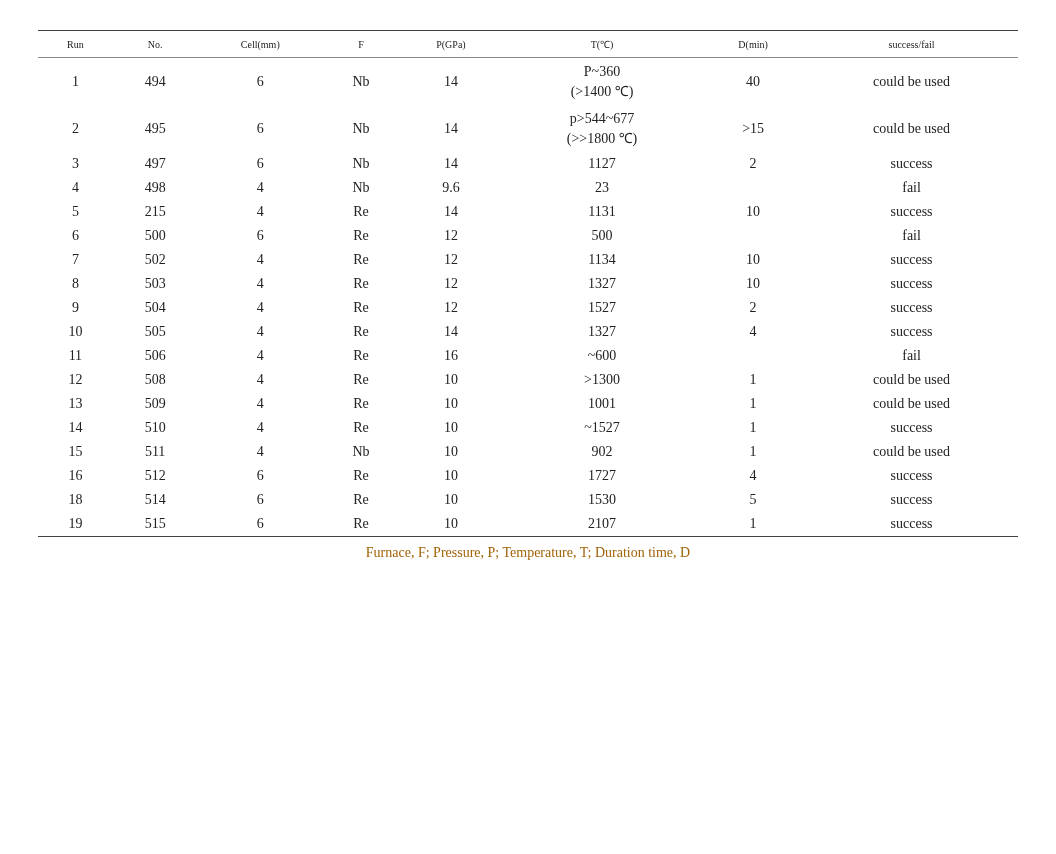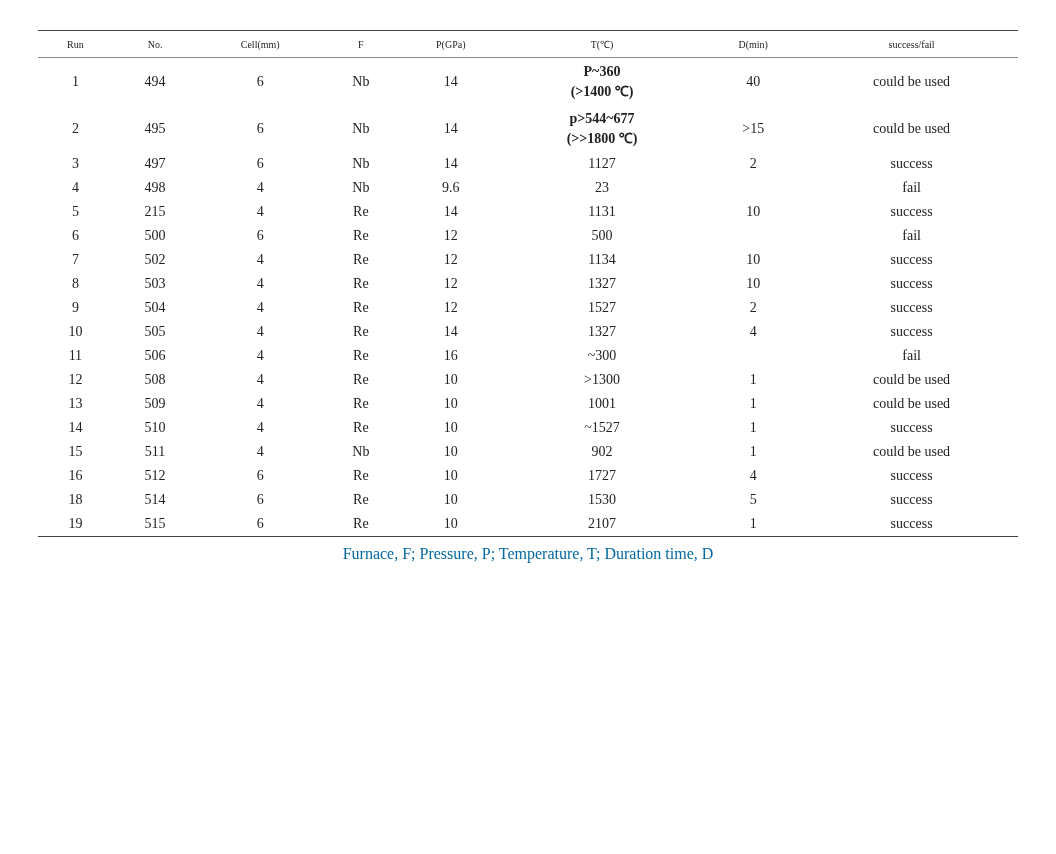--- a/index.html
+++ b/index.html
@@ -36,26 +36,25 @@
       text-align: center;
       font-size: 14px;
     }
     tbody tr:last-child td {
       border-bottom: 1.5px solid #444;
       margin-top: 14px;
     }
     .footer-note {
       text-align: center;
       margin-top: 8px;
-      font-size: 16px;
-      color: #0369a1;
+      font-size: 14px;
+      color: #a16207;
     }
     .multiline {
       line-height: 1.4;
-      font-weight: bold;
     }
   </style>
 </head>
 <body>
 
 <div class="table-container">
   <table>
     <thead>
       <tr>
         <th>Run</th>
@@ -168,21 +167,21 @@
           <td>1327</td>
           <td>4</td>
           <td>success</td>
         </tr>
         <tr>
           <td>11</td>
           <td>506</td>
           <td>4</td>
           <td>Re</td>
           <td>16</td>
-          <td>~300</td>
+          <td>~600</td>
           <td></td>
           <td>fail</td>
         </tr>
         <tr>
           <td>12</td>
           <td>508</td>
           <td>4</td>
           <td>Re</td>
           <td>10</td>
           <td>&gt;1300</td>

